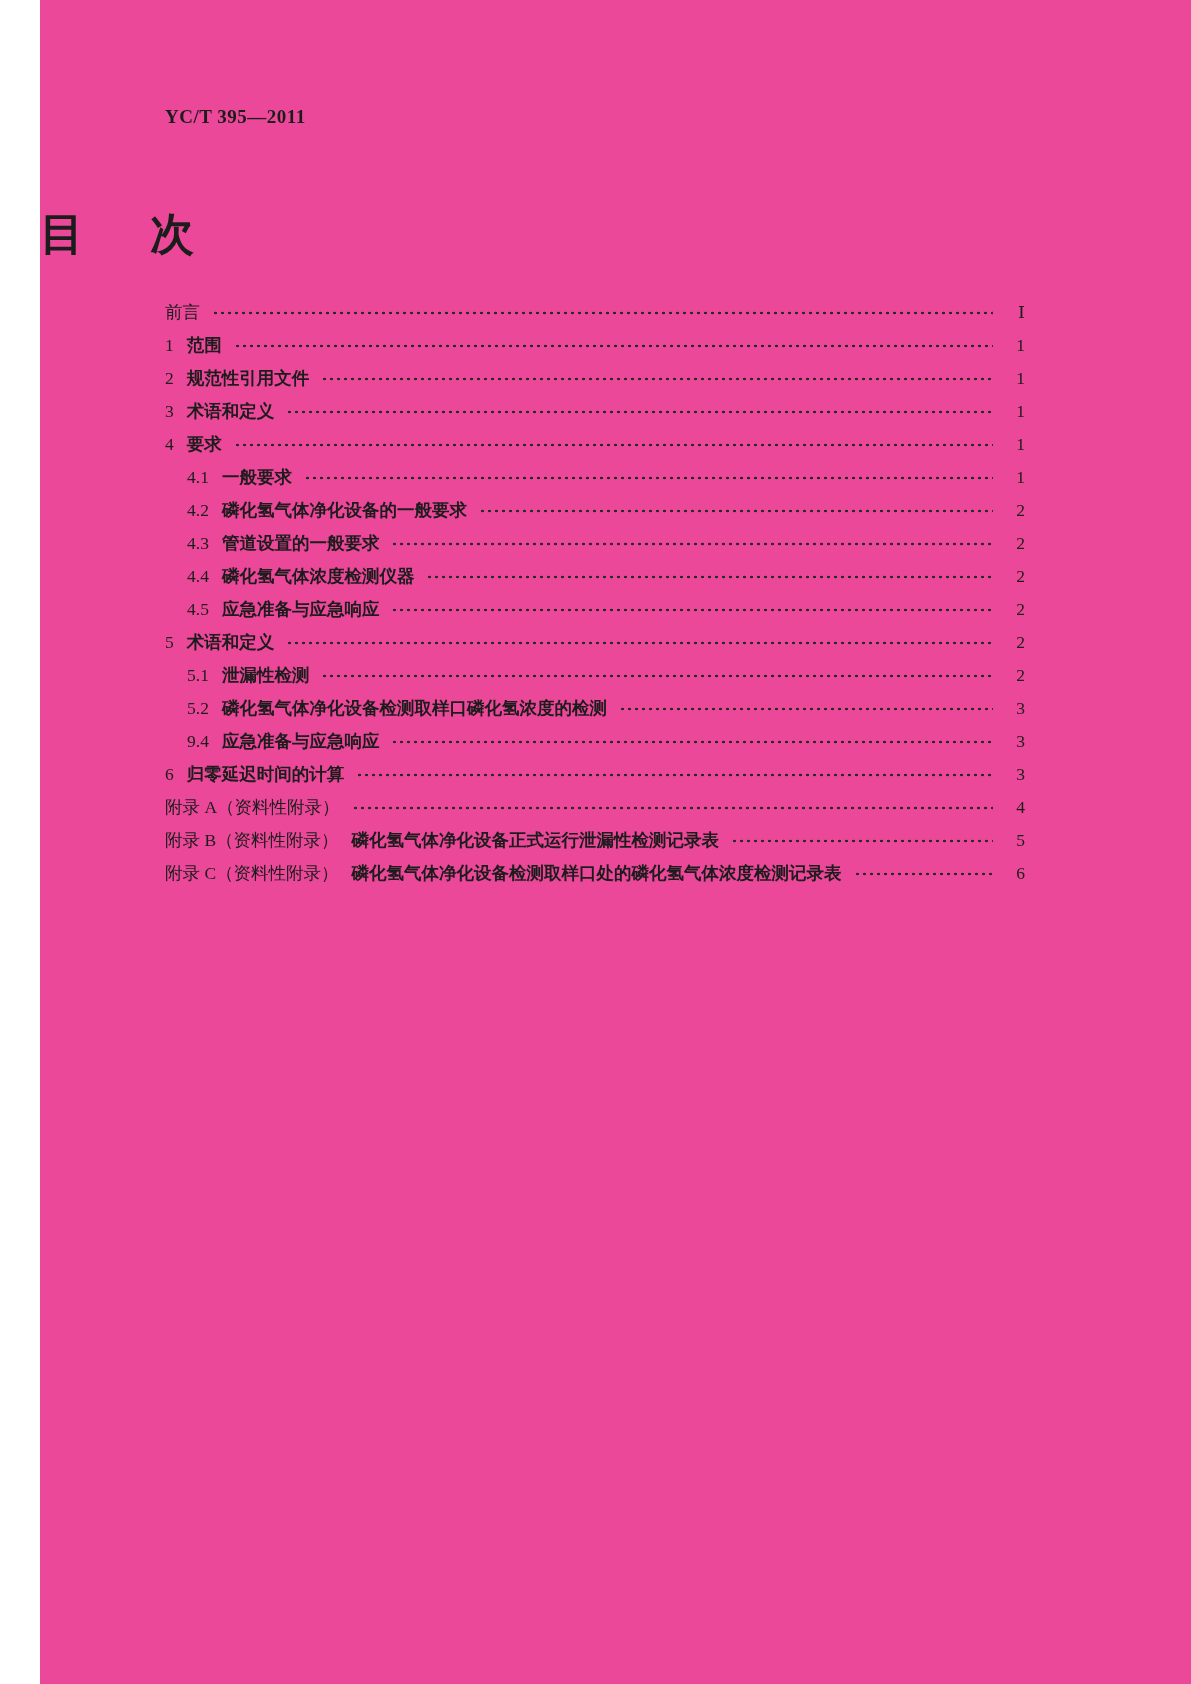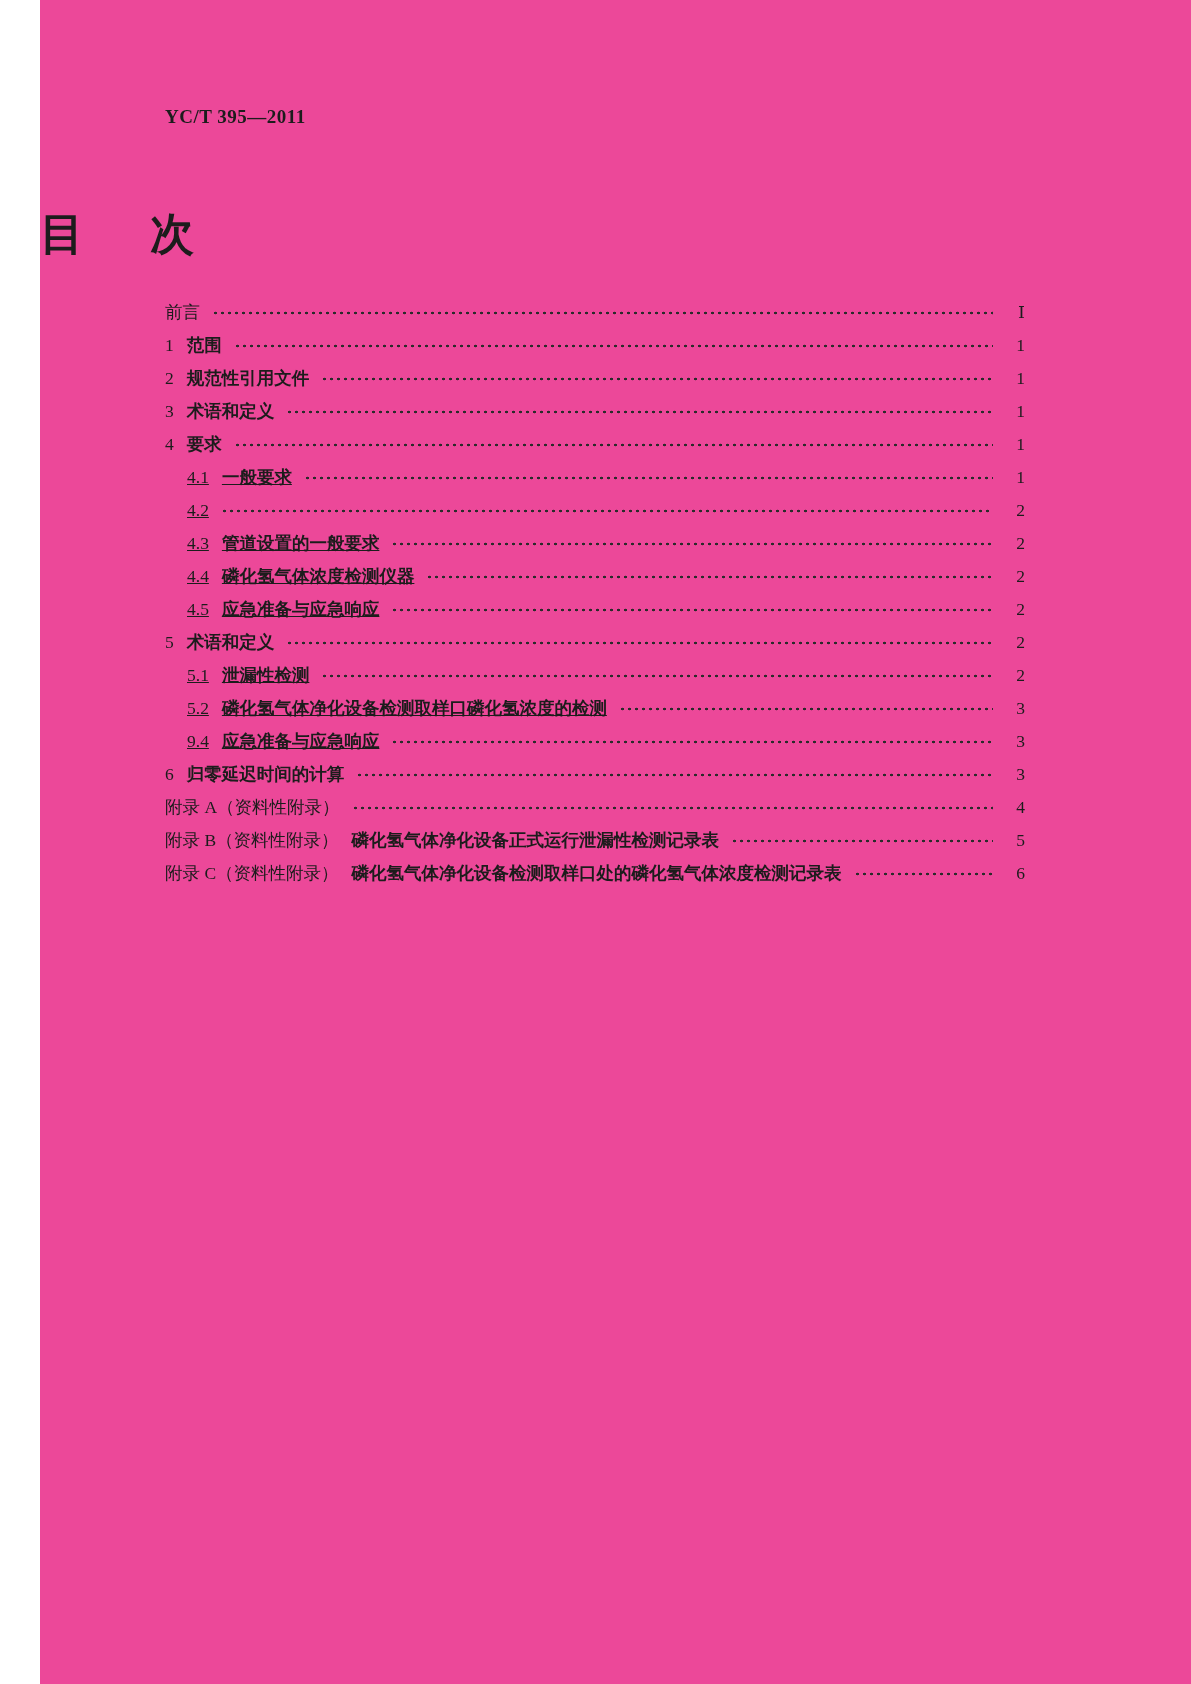--- a/index.html
+++ b/index.html
@@ -49,21 +49,21 @@
     align-items: center;
     height: 33px;
     font-size: 17.5px;
     line-height: 33px;
   }
   .toc-row .label {
     white-space: nowrap;
     display: flex;
     align-items: baseline;
   }
-  .toc-row.indent-1 .label { padding-left: 22px; text-decoration: underline; }
+  .toc-row.indent-1 .label { padding-left: 22px; }
   .toc-row .num {
     font-weight: normal;
     white-space: pre;
   }
   .toc-row .ttl {
     font-weight: bold;
     margin-left: 13px;
     white-space: nowrap;
   }
   .leader {
@@ -145,20 +145,21 @@
       <span class="num">4.1</span>
       <span class="ttl">一般要求</span>
     </span>
     <span class="leader"></span>
     <span class="pagenum">1</span>
   </div>
 
   <div class="toc-row indent-1">
     <span class="label">
       <span class="num">4.2</span>
+      <span class="ttl">磷化氢气体净化设备的一般要求</span>
     </span>
     <span class="leader"></span>
     <span class="pagenum">2</span>
   </div>
 
   <div class="toc-row indent-1">
     <span class="label">
       <span class="num">4.3</span>
       <span class="ttl">管道设置的一般要求</span>
     </span>

